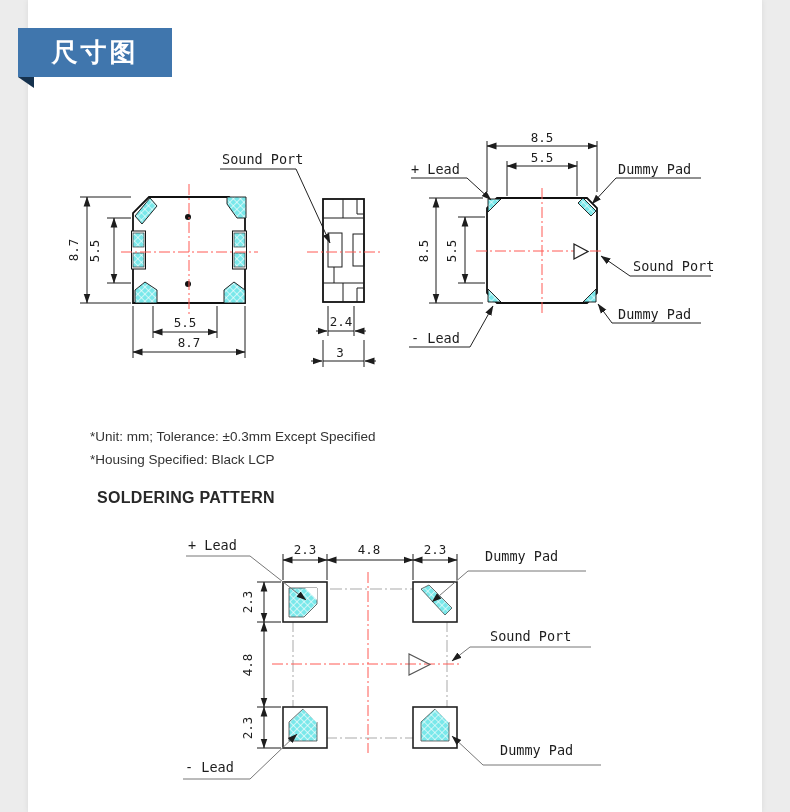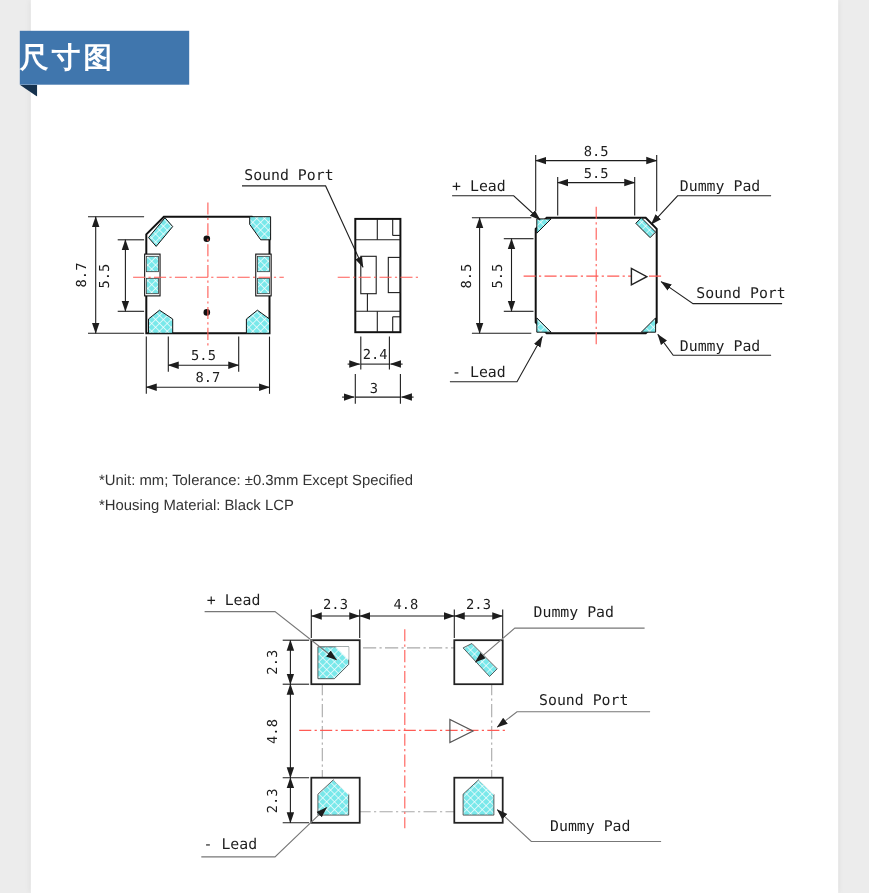--- a/index.html
+++ b/index.html
@@ -1,21 +1,21 @@
 <!DOCTYPE html>
 <html><head>
 <meta charset="utf-8">
 <style>
   html,body{margin:0;padding:0;background:#ececec;}
   #page{position:relative;width:790px;height:812px;background:#ececec;overflow:hidden;
         font-family:"Liberation Sans",sans-serif;}
   #card{position:absolute;left:28px;top:0;width:734px;height:812px;background:#ffffff;
         box-shadow:0 0 6px rgba(0,0,0,.08);}
   .badge{position:absolute;left:18px;top:28px;width:154px;height:49px;background:#4076ad;
-         color:#fff;display:flex;align-items:center;justify-content:flex-start;
+         color:#fff;display:flex;align-items:center;justify-content:center;
          font-size:26px;font-weight:700;letter-spacing:3px;z-index:3;}
   .badge-fold{position:absolute;left:18px;top:77px;width:16px;height:11px;background:#16324e;
          clip-path:polygon(0 0,100% 0,100% 100%);z-index:2;}
   svg{position:absolute;left:0;top:0;z-index:1;}
   .notes{position:absolute;left:90px;top:425px;z-index:2;color:#333;font-size:13.5px;line-height:23px;}
   .heading{position:absolute;left:97px;top:489px;z-index:2;color:#282828;font-size:16px;
            font-weight:700;letter-spacing:.3px;}
   .t{font-family:"DejaVu Sans Mono",monospace;font-size:12.5px;fill:#1d1d1d;}
   .lbl{font-family:"DejaVu Sans Mono",monospace;font-size:13.5px;fill:#1d1d1d;}
   .thin{stroke:#1d1d1d;stroke-width:1;fill:none;}
@@ -32,23 +32,24 @@
 
 <div id="page">
   <div id="card"></div>
   <div class="badge-fold"></div>
   <div class="badge">
     <span>尺寸图</span>
   </div>
 
   <div class="notes">
     <div>*Unit: mm; Tolerance: ±0.3mm Except Specified</div>
-    <div>*Housing Material: Black LCP</div>
+    <div>*Housing Specified: Black LCP</div>
   </div>
 
+  <div class="heading">SOLDERING PATTERN</div>
 
   <svg width="790" height="812" viewBox="0 0 790 812">
     <defs>
       <pattern id="hx" width="5" height="5" patternUnits="userSpaceOnUse" patternTransform="rotate(45)">
         <rect width="5" height="5" fill="#79e8ea"></rect>
         <line x1="0" y1="0" x2="0" y2="5" stroke="#ffffff" stroke-width="1.2"></line>
         <line x1="0" y1="0" x2="5" y2="0" stroke="#ffffff" stroke-width="1.2"></line>
       </pattern>
       <marker id="me" viewBox="0 0 10 10" refX="9.5" refY="5" markerWidth="10" markerHeight="10" orient="auto" markerUnits="userSpaceOnUse">
         <path d="M0,1.6 L10,5 L0,8.4 z" fill="#1d1d1d"></path>

